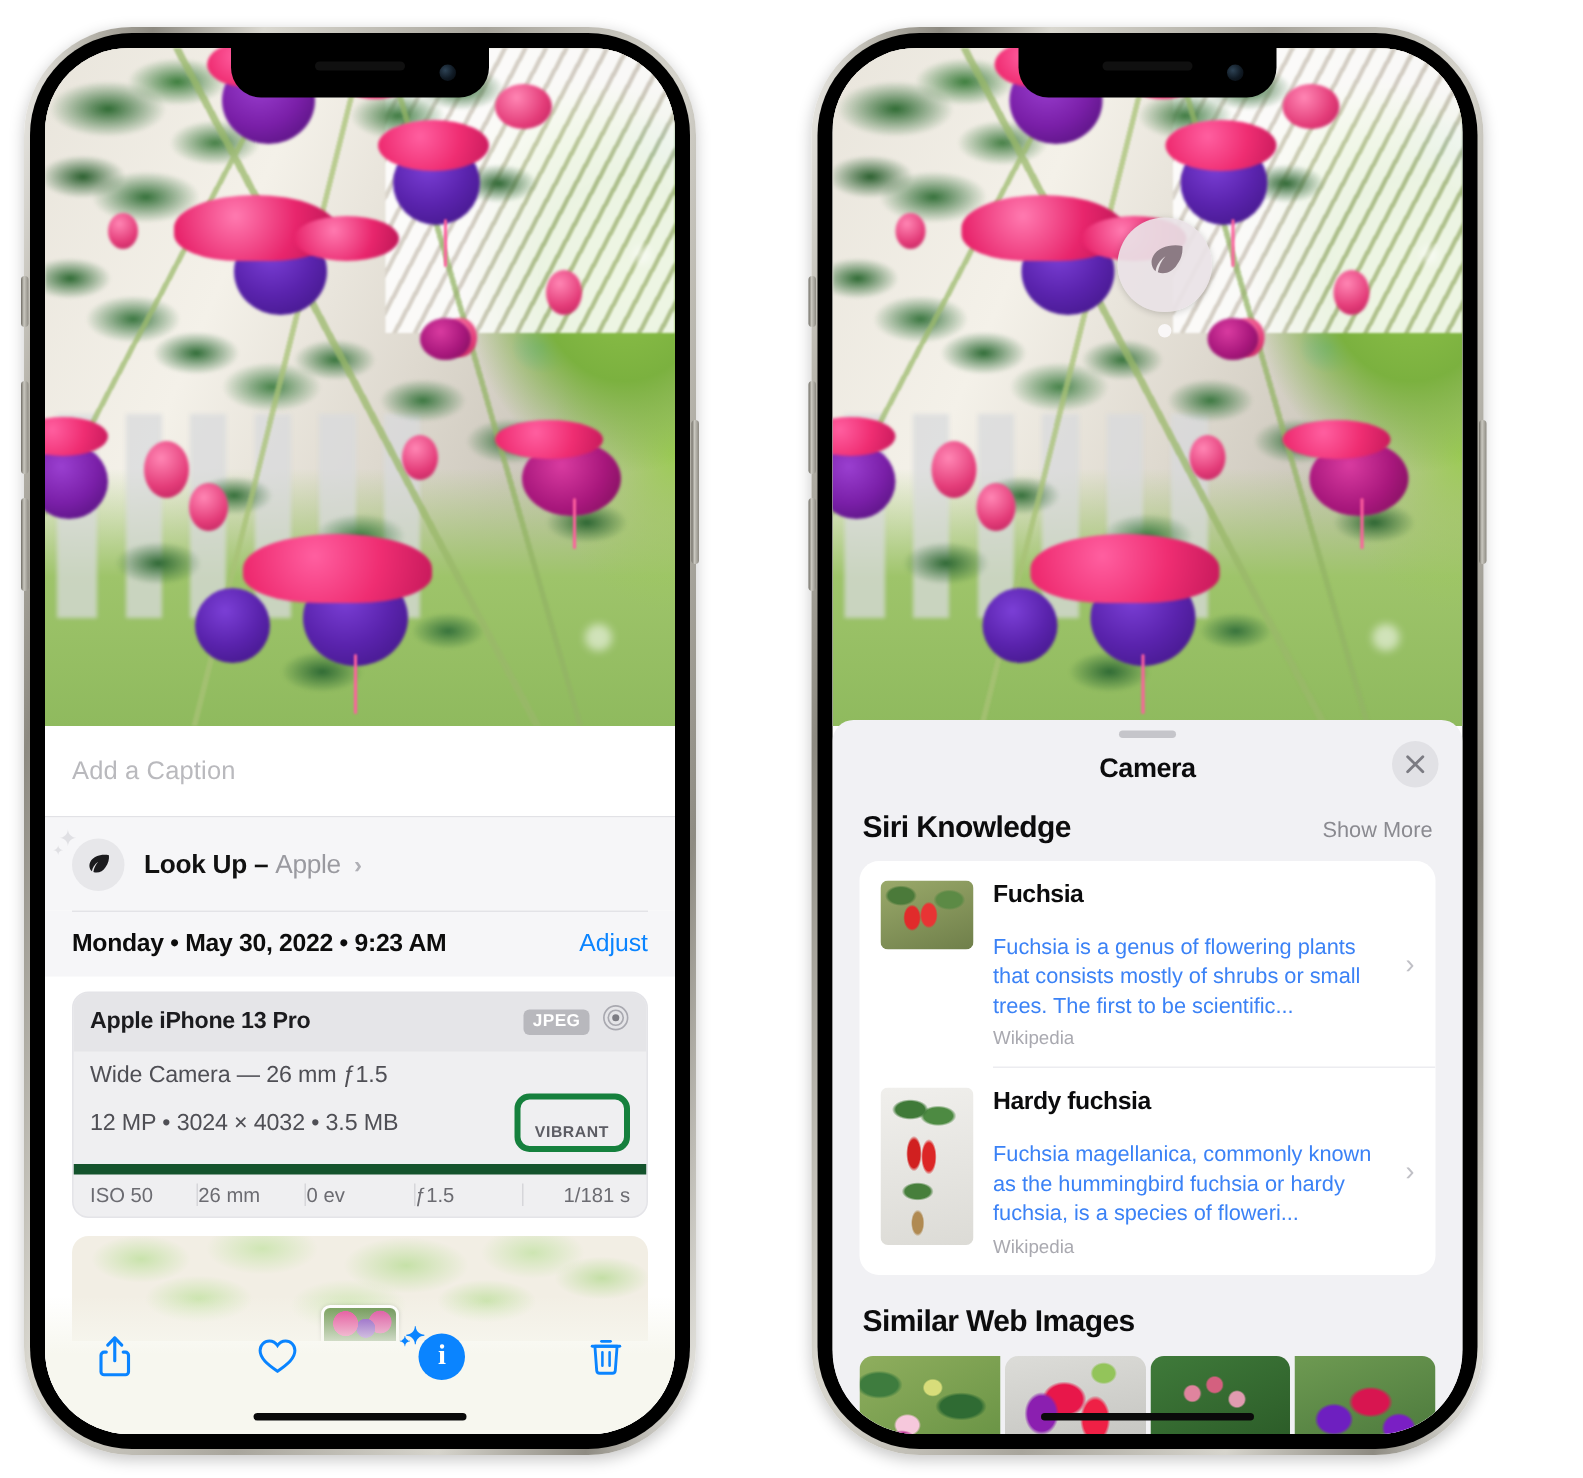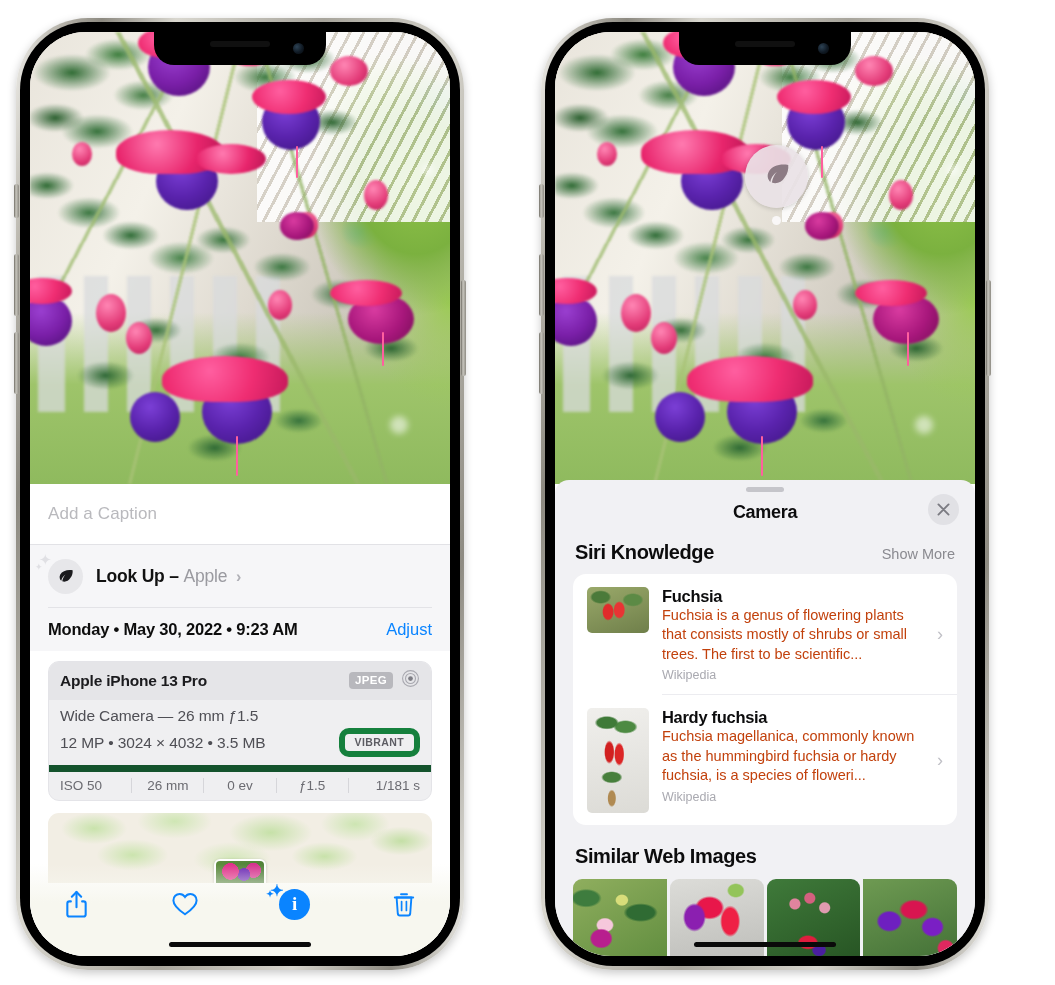--- a/index.html
+++ b/index.html
@@ -189,28 +189,28 @@
   .cam-head-right { display:flex; align-items:center; gap:8px; }
   .tag-jpeg {
     background:#b8b8bd; color:#fff; font-size:11.5px; font-weight:700;
     padding: 2px 6px 3px; border-radius:4px; letter-spacing:.3px;
   }
   .cam-body { padding: 7px 11px 8px; }
   .cam-lens { font-size:15.5px; color:#4f4f55; letter-spacing:-.1px; }
   .cam-row2 { display:flex; align-items:center; justify-content:space-between; margin-top:3px; }
   .cam-size { font-size:15.5px; color:#4f4f55; letter-spacing:-.1px; }
   .tag-vibrant {
-    border:6px solid #15803d; color:#5c5c63; font-size:10.5px; font-weight:600;
-    padding: 2px 10px 3px; border-radius:10px; letter-spacing:.4px;
+    border:4px solid #15803d; color:#5c5c63; font-size:10.5px; font-weight:600;
+    padding: 16px 10px 3px; border-radius:10px; letter-spacing:.4px;
   }
   .cam-foot {
     display:flex; align-items:center; border-top:7px solid #14532d;
     padding: 6px 11px 7px;
   }
-  .cam-foot .cell { flex:1; text-align:center; font-size:13.5px; color:#6b6b71; }
+  .cam-foot .cell { flex:1; font-size:13.5px; color:#6b6b71; }
   .cam-foot .cell:first-child { text-align:left; }
   .cam-foot .cell:last-child { text-align:right; }
   .cam-foot .bar { width:1px; height:15px; background:#d6d6da; }
 
   .map-wrap { margin: 12px 18px 0; height:70px; border-radius:11px 11px 0 0; overflow:hidden; position:relative; }
   .map {
     position:absolute; inset:0;
     background:
       radial-gradient(ellipse 46px 22px at 12% 22%, #c9e3ac 0%, rgba(201,227,172,0) 72%),
       radial-gradient(ellipse 52px 24px at 33% 12%, #cfe6b4 0%, rgba(207,230,180,0) 72%),
@@ -274,21 +274,21 @@
     padding: 0 20px 10px;
   }
   .sec-title { font-size:20px; font-weight:700; color:#0c0c0d; letter-spacing:-.4px; }
   .show-more { font-size:14.5px; color:#8a8a90; }
   .card { margin: 0 18px; background:#fff; border-radius:13px; overflow:hidden; }
   .kn-item { display:flex; align-items:flex-start; gap:13px; padding: 13px 14px 12px; position:relative; }
   .kn-thumb { width:62px; height:46px; border-radius:5px; flex:0 0 auto; overflow:hidden; }
   .kn-thumb.tall { height:105px; }
   .kn-body { flex:1; min-width:0; padding-right:22px; }
   .kn-title { font-size:16.5px; font-weight:700; color:#0c0c0d; letter-spacing:-.3px; }
-  .kn-desc { font-size:14.5px; color:#c2410c; line-height:1.34; margin-top:0; }
+  .kn-desc { font-size:14.5px; color:#3b82f6; line-height:1.34; margin-top:17px; }
   .kn-src { font-size:12.5px; color:#a9a9b0; margin-top:4px; }
   .kn-chev { position:absolute; right:14px; top:50%; transform:translateY(-50%); color:#c0c0c6; font-size:18px; }
   .kn-sep { height:1px; background:#ececf0; margin-left:89px; }
 
   .web-row { display:flex; gap:3px; padding: 0 18px; margin-top:2px; }
   .web-tile { flex:1; height:96px; border-radius:9px; overflow:hidden; }
   .web-tile:first-child { border-radius:9px 0 0 9px; }
   .web-tile:last-child  { border-radius:0 9px 9px 0; }
 
   .thumb-a { background:

